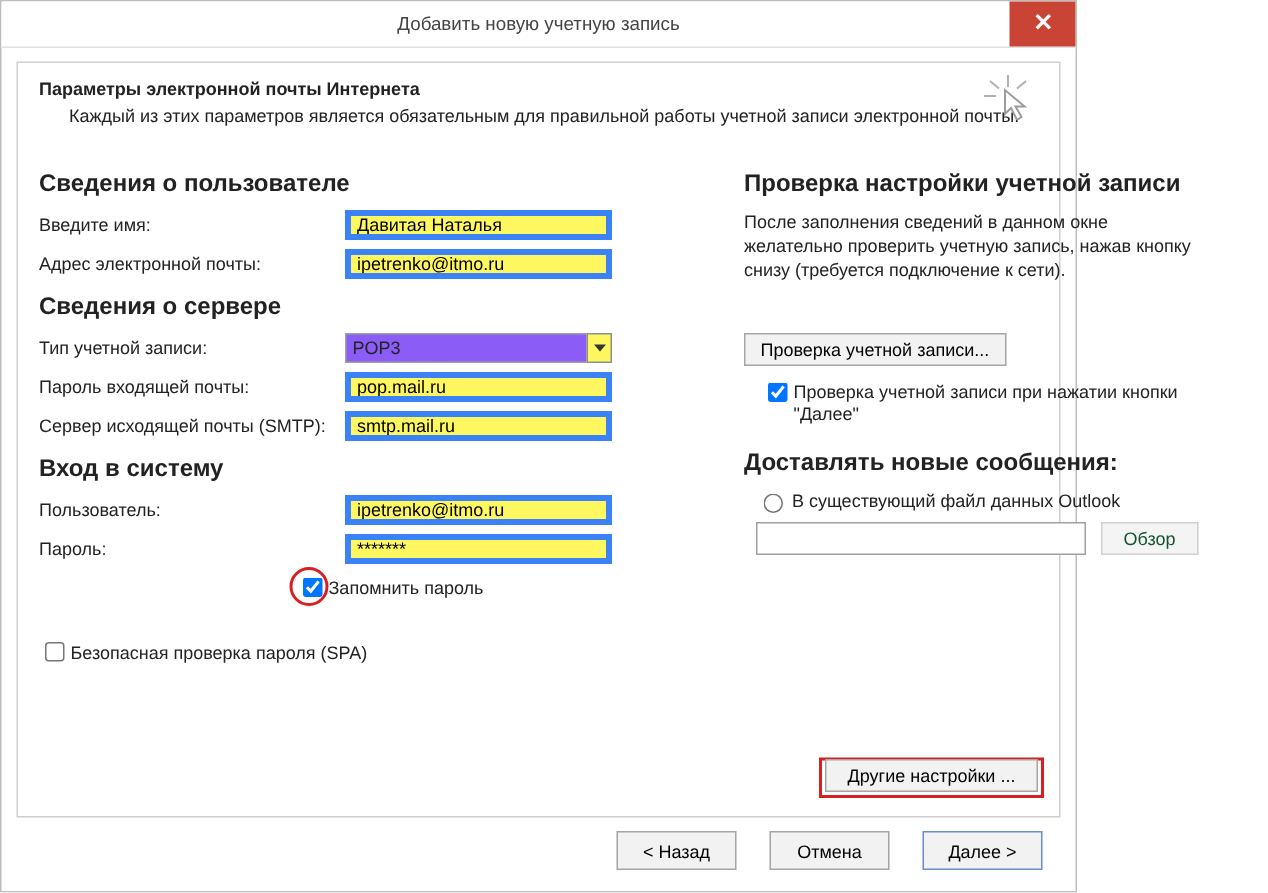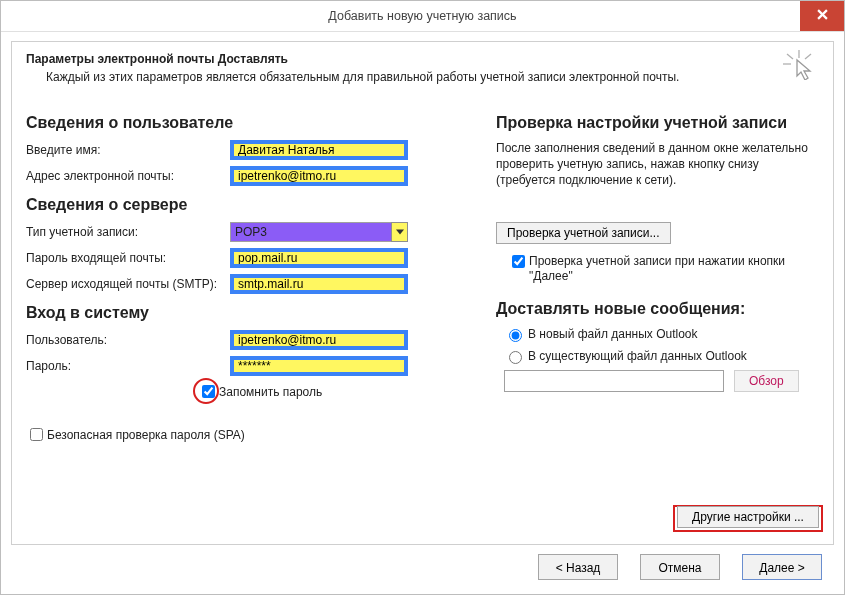--- a/index.html
+++ b/index.html
@@ -4,21 +4,21 @@
 <style>
   html, body {
     margin: 0;
     padding: 0;
     font-family: "Segoe UI", Tahoma, sans-serif;
     font-size: 12px;
     background: #fff;
     color: #222;
   }
   .window {
-    width: 845px;
+    width: 718px;
     height: 595px;
     box-sizing: border-box;
     border: 1px solid #bdbdbd;
     background: #fff;
     position: relative;
   }
   .titlebar {
     height: 30px;
     line-height: 30px;
     background: #fff;
@@ -154,21 +154,21 @@
     font-size:12px;
     font-family: inherit;
     border: 1px solid #a5a5a5;
     background: #f2f2f2;
     cursor:pointer;
     min-width: 60px;
     text-align:center;
     box-sizing:border-box;
   }
   .btn.disabled {
-    color:#be185d;
+    color:#14532d;
     background:#f4f4f4;
     border-color:#d0d0d0;
     cursor:default;
   }
   .radio-row { display:flex; align-items:center; font-size:12px; margin:6px 0; padding-left:8px;}
   .radio-row input { margin-right:6px;}
 
   .browse-row {
     display:flex; align-items:center; gap:10px; margin-top:6px; padding-left:8px;
   }
@@ -222,21 +222,21 @@
         <svg viewBox="0 0 10 10">
             <line x1="1" y1="1" x2="9" y2="9"></line>
             <line x1="9" y1="1" x2="1" y2="9"></line>
           </svg>
       </span>
     </div>
   </div>
 
   <div class="body-area">
     <div class="header-block">
-      <div class="header-title">Параметры электронной почты Доставлять</div>
+      <div class="header-title">Параметры электронной почты Интернета</div>
       <div class="header-sub">Каждый из этих параметров является обязательным для правильной работы учетной записи электронной почты.</div>
       <div class="cursor-icon">
         <svg viewBox="0 0 32 30">
           <g stroke="#b0b0b0" stroke-width="1.3" fill="none">
             <line x1="16" y1="0" x2="16" y2="8"></line>
             <line x1="4" y1="4" x2="10" y2="9"></line>
             <line x1="28" y1="4" x2="22" y2="9"></line>
             <line x1="0" y1="14" x2="8" y2="14"></line>
           </g>
           <path d="M14 10 L14 26 L18 22 L22 30 L25 28 L21 21 L27 21 Z" fill="none" stroke="#9a9a9a" stroke-width="1.3"></path>
@@ -313,24 +313,20 @@
           <input type="checkbox" checked="" style="">
           <div>
             <span>Проверка учетной записи при нажатии кнопки</span><br>
             <span style="padding-left:0;">"Далее"</span>
           </div>
         </div>
 
         <div class="section-heading" style="margin-top:16px;">Доставлять новые сообщения:</div>
 
         <div class="radio-row">
-          <input type="radio" name="deliver" checked="" style="">
-          <span>В новый файл данных Outlook</span>
-        </div>
-        <div class="radio-row">
           <input type="radio" name="deliver" style="">
           <span>В существующий файл данных Outlook</span>
         </div>
         <div class="browse-row">
           <input class="browse-input" value="" style="">
           <button class="btn disabled" disabled="">Обзор</button>
         </div>
       </div>
     </div>
 

